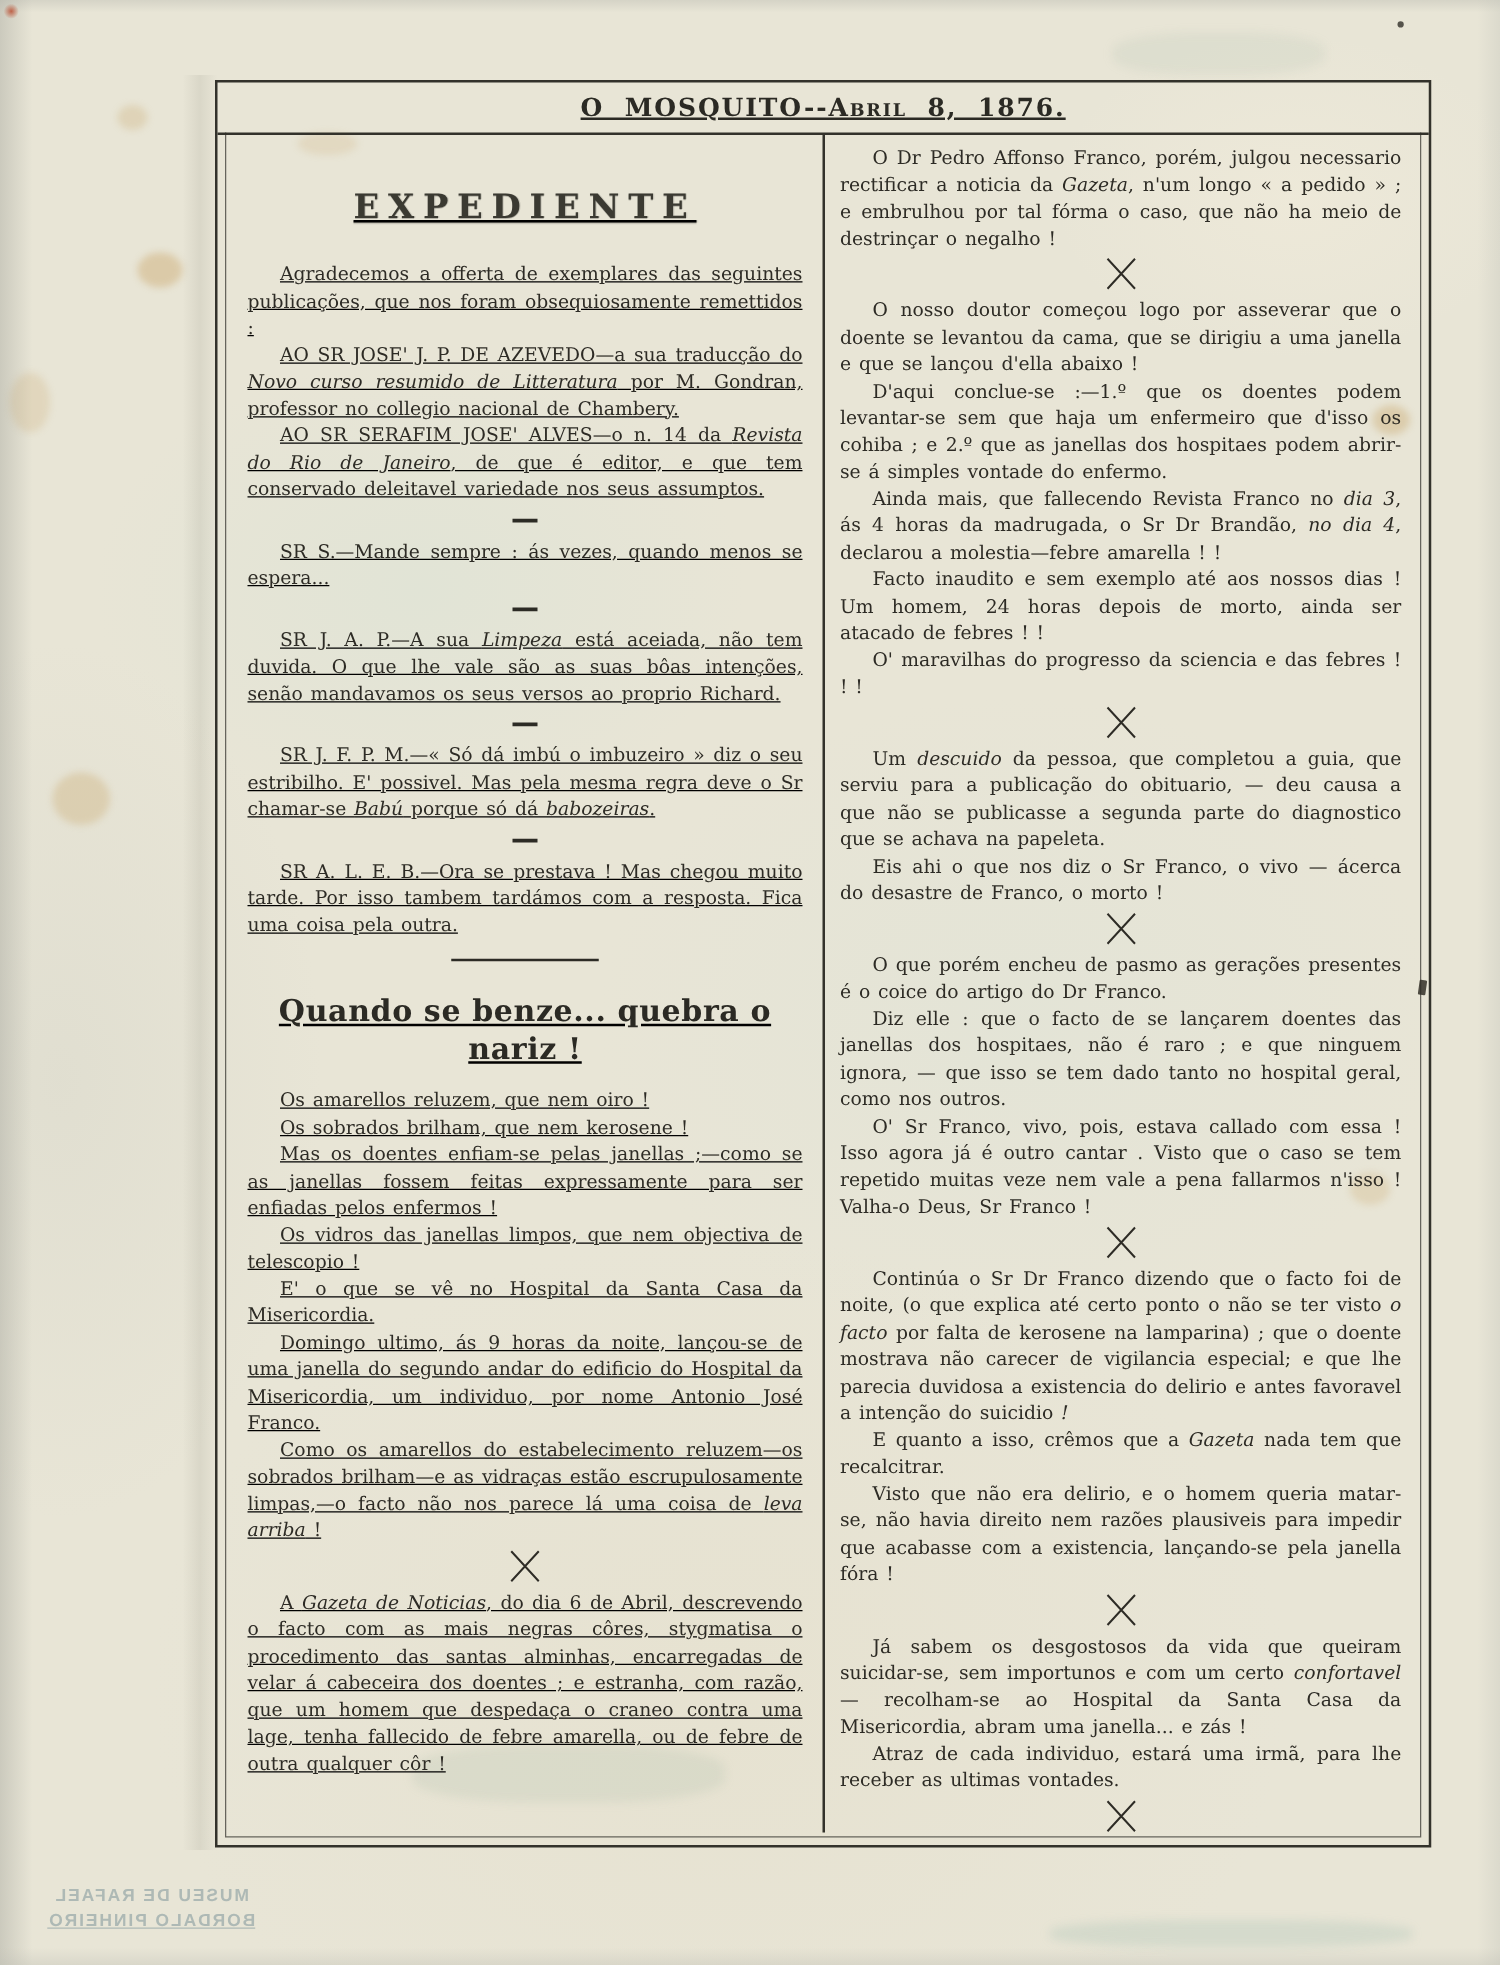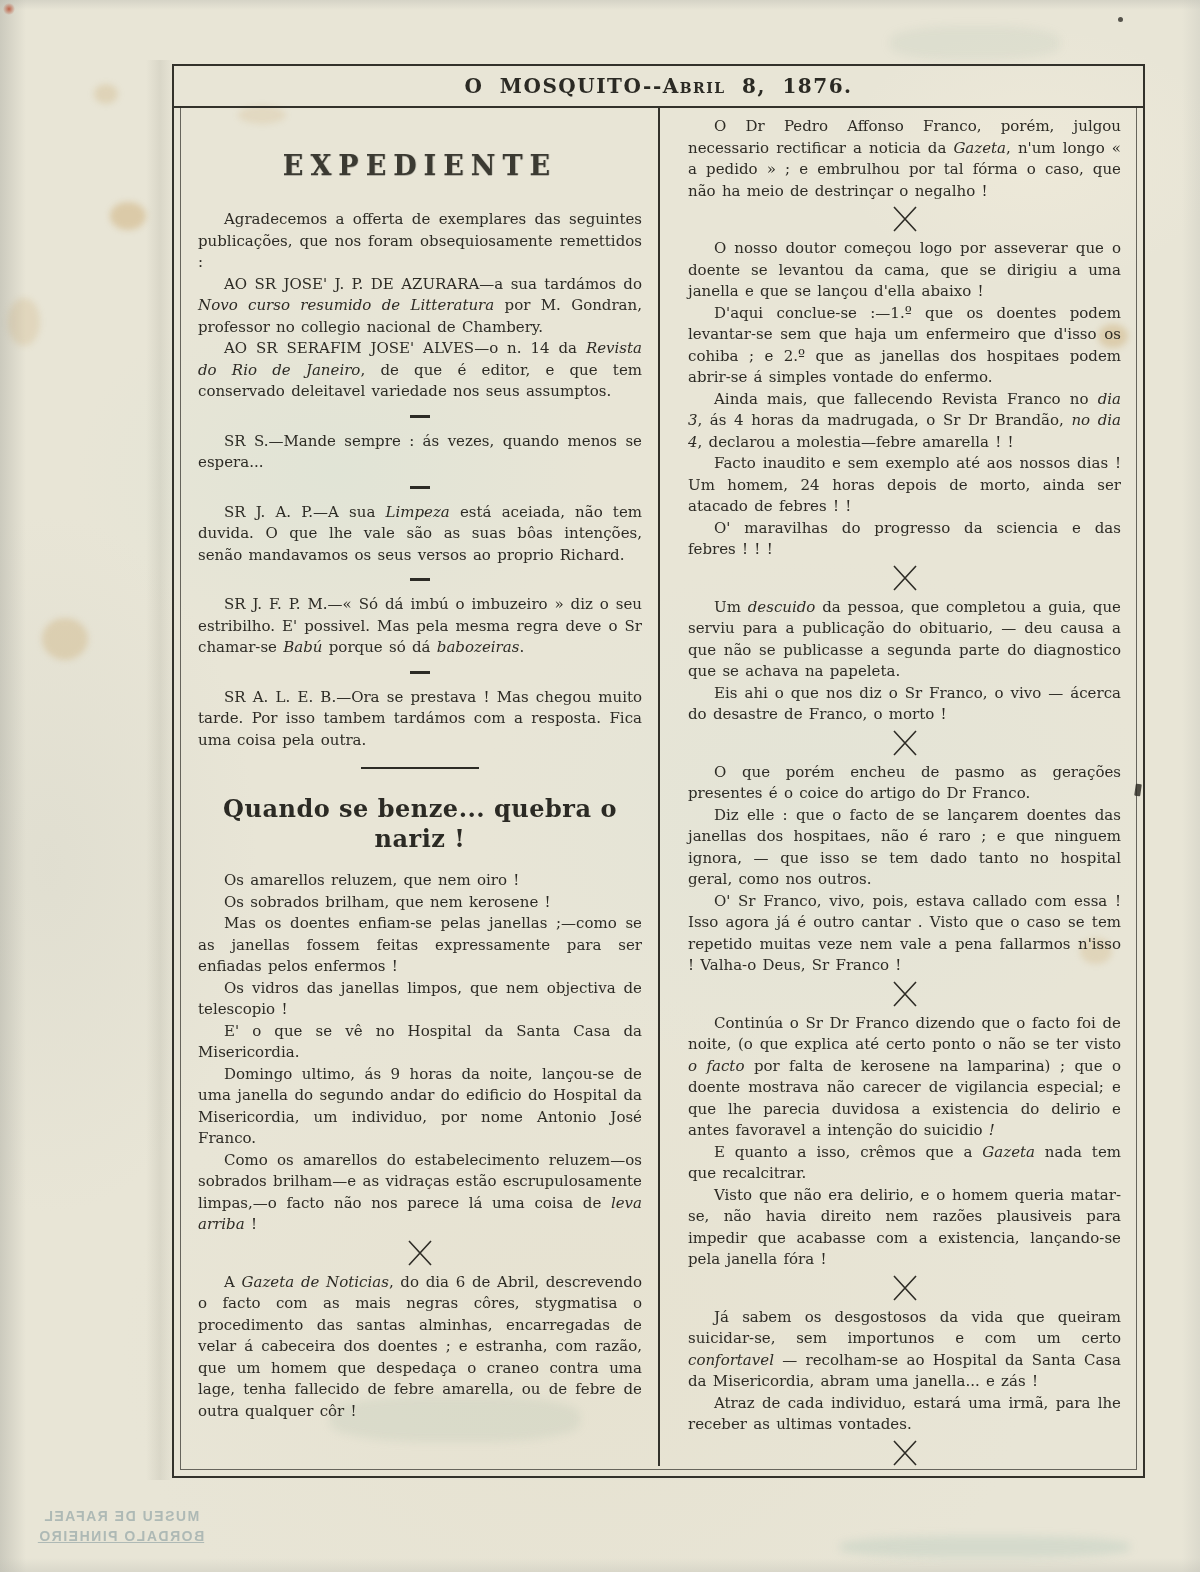--- a/index.html
+++ b/index.html
@@ -46,34 +46,34 @@
   .frame{
     position:absolute;left:172px;top:64px;width:973px;height:1414px;
     border:2px solid #33322b;box-sizing:border-box;
   }
   .masthead{
     height:40px;border-bottom:2px solid #33322b;
     display:flex;align-items:center;justify-content:center;
   }
   .masthead span{
     font-size:20px;font-weight:700;font-variant:small-caps;
-    letter-spacing:1.5px;word-spacing:8px;color:#2b2a24;
+    letter-spacing:1.5px;word-spacing:8px;color:#2b2a24;text-decoration:underline;
   }
   .inner-border{
     position:absolute;left:6px;right:6px;top:40px;bottom:6px;
     border:1px solid rgba(47,46,40,.7);border-top:none;pointer-events:none;
   }
   .columns{
     position:absolute;left:10px;right:10px;top:42px;bottom:10px;
     display:flex;
   }
   .col{box-sizing:border-box;overflow:hidden;}
-  .col-left{width:474px;padding:8px 16px 0 14px;}
+  .col-left{width:474px;padding:8px 16px 0 14px;text-decoration:underline;}
   .col-rule{width:2px;background:#33322b;}
-  .col-right{flex:1;padding:8px 12px 0 28px;}
+  .col-right{flex:1;padding:8px 12px 0 12px;}
   
   .para{
     margin:0;text-indent:26px;text-align:justify;
     font-size:15px;line-height:21.5px;color:#2d2b25;word-spacing:1.5px;
   }
   .ornament{
     text-align:center;margin:34px 0 28px;text-indent:0;
     font-size:27px;font-weight:700;letter-spacing:7px;color:#3b3a32;
     text-shadow:0 1px 0 rgba(0,0,0,.22), 1px 0 0 rgba(0,0,0,.12);
   }
@@ -119,21 +119,21 @@
 
   <div class="frame">
     <div class="masthead">
       <span>O MOSQUITO--Abril 8, 1876.</span>
     </div>
     <div class="inner-border"></div>
     <div class="columns">
       <div class="col col-left">
           <div class="ornament">EXPEDIENTE</div>
           <p class="para"><span>Agradecemos a offerta de exemplares das seguintes publicações, que nos foram obsequiosamente remettidos :</span></p>
-          <p class="para"><span>AO SR JOSE' J. P. DE AZURARA—a sua tardámos do </span><i>Novo curso resumido de Litteratura</i><span> por M. Gondran, professor no collegio nacional de Chambery.</span></p>
+          <p class="para"><span>AO SR JOSE' J. P. DE AZEVEDO—a sua traducção do </span><i>Novo curso resumido de Litteratura</i><span> por M. Gondran, professor no collegio nacional de Chambery.</span></p>
           <p class="para"><span>AO SR SERAFIM JOSE' ALVES—o n. 14 da </span><i>Revista do Rio de Janeiro</i><span>, de que é editor, e que tem conservado deleitavel variedade nos seus assumptos.</span></p>
           <div class="dash-divider"></div>
           <p class="para"><span>SR S.—Mande sempre : ás vezes, quando menos se espera...</span></p>
           <div class="dash-divider"></div>
           <p class="para"><span>SR J. A. P.—A sua </span><i>Limpeza</i><span> está aceiada, não tem duvida. O que lhe vale são as suas bôas intenções, senão mandavamos os seus versos ao proprio Richard.</span></p>
           <div class="dash-divider"></div>
           <p class="para"><span>SR J. F. P. M.—« Só dá imbú o imbuzeiro » diz o seu estribilho. E' possivel. Mas pela mesma regra deve o Sr chamar-se </span><i>Babú</i><span> porque só dá </span><i>babozeiras</i><span>.</span></p>
           <div class="dash-divider"></div>
           <p class="para"><span>SR A. L. E. B.—Ora se prestava ! Mas chegou muito tarde. Por isso tambem tardámos com a resposta. Fica uma coisa pela outra.</span></p>
           <div class="rule-divider"></div>

